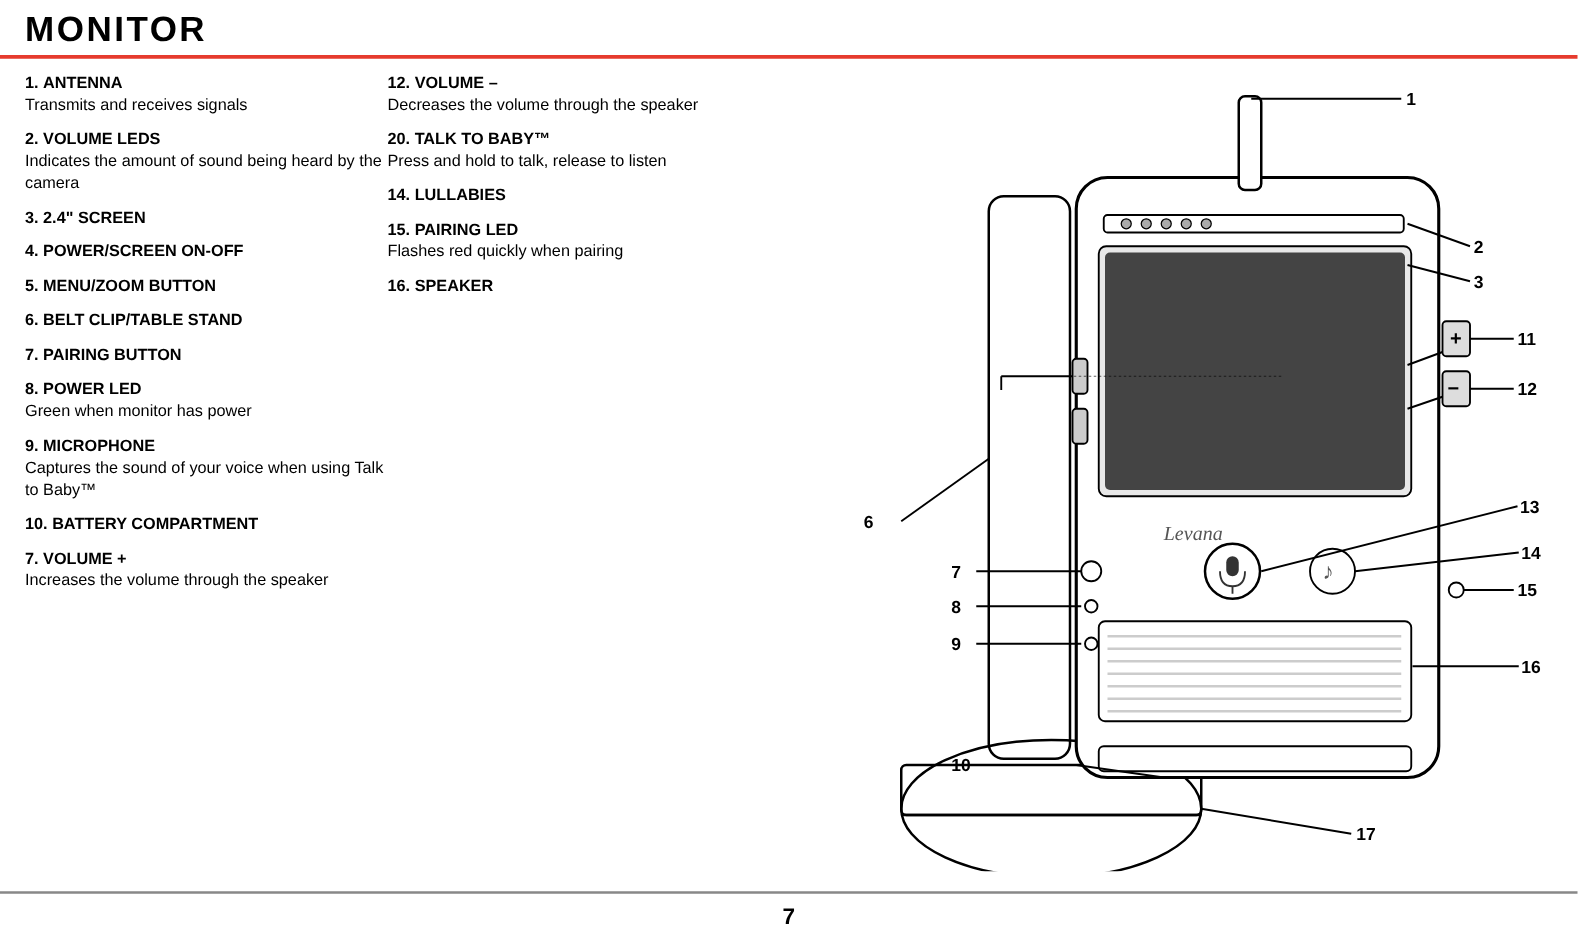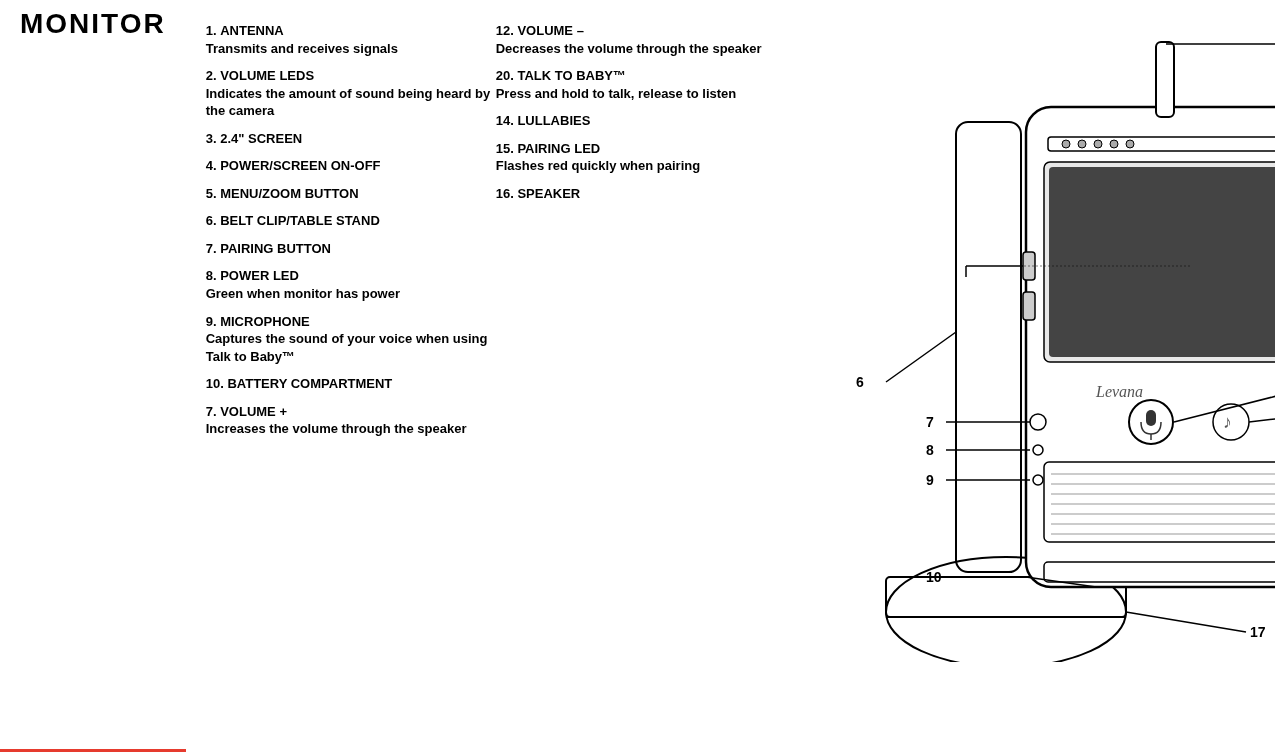--- a/index.html
+++ b/index.html
@@ -9,36 +9,36 @@
       background: #fff;
       font-family: Arial, sans-serif;
       font-size: 13px;
       overflow: hidden;
       position: relative;
     }
     .page-container {
       width: 1262px;
       height: 752px;
       display: flex;
-      flex-direction: row;
+      flex-direction: column;
     }
     .header {
       padding: 8px 20px 4px 20px;
       border-bottom: 3px solid #e63b2e;
     }
     .header h1 {
       font-size: 28px;
       font-weight: 900;
       letter-spacing: 2px;
       color: #000;
     }
     .main-content {
       display: flex;
       flex: 1;
-      padding: 22px 20px;
+      padding: 10px 20px;
     }
     .left-column {
       width: 290px;
       flex-shrink: 0;
     }
     .middle-column {
       width: 290px;
       flex-shrink: 0;
     }
     .right-column {
@@ -55,21 +55,21 @@
     .item-number {
       font-weight: 700;
       font-size: 13px;
     }
     .item-title {
       font-weight: 700;
       font-size: 13px;
       text-transform: uppercase;
     }
     .item-desc {
-      font-weight: 700;
+      font-weight: 400;
       font-size: 13px;
       color: #000;
     }
     .footer {
       text-align: center;
       padding: 8px;
       border-top: 2px solid #888;
       font-size: 18px;
       font-weight: 700;
     }

